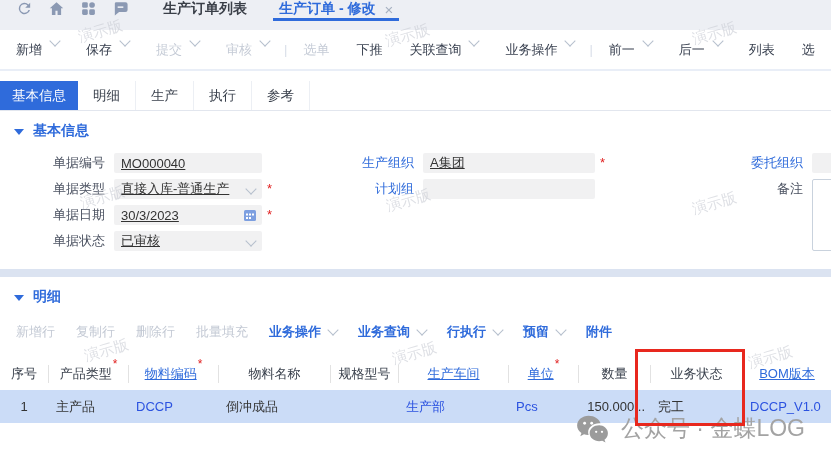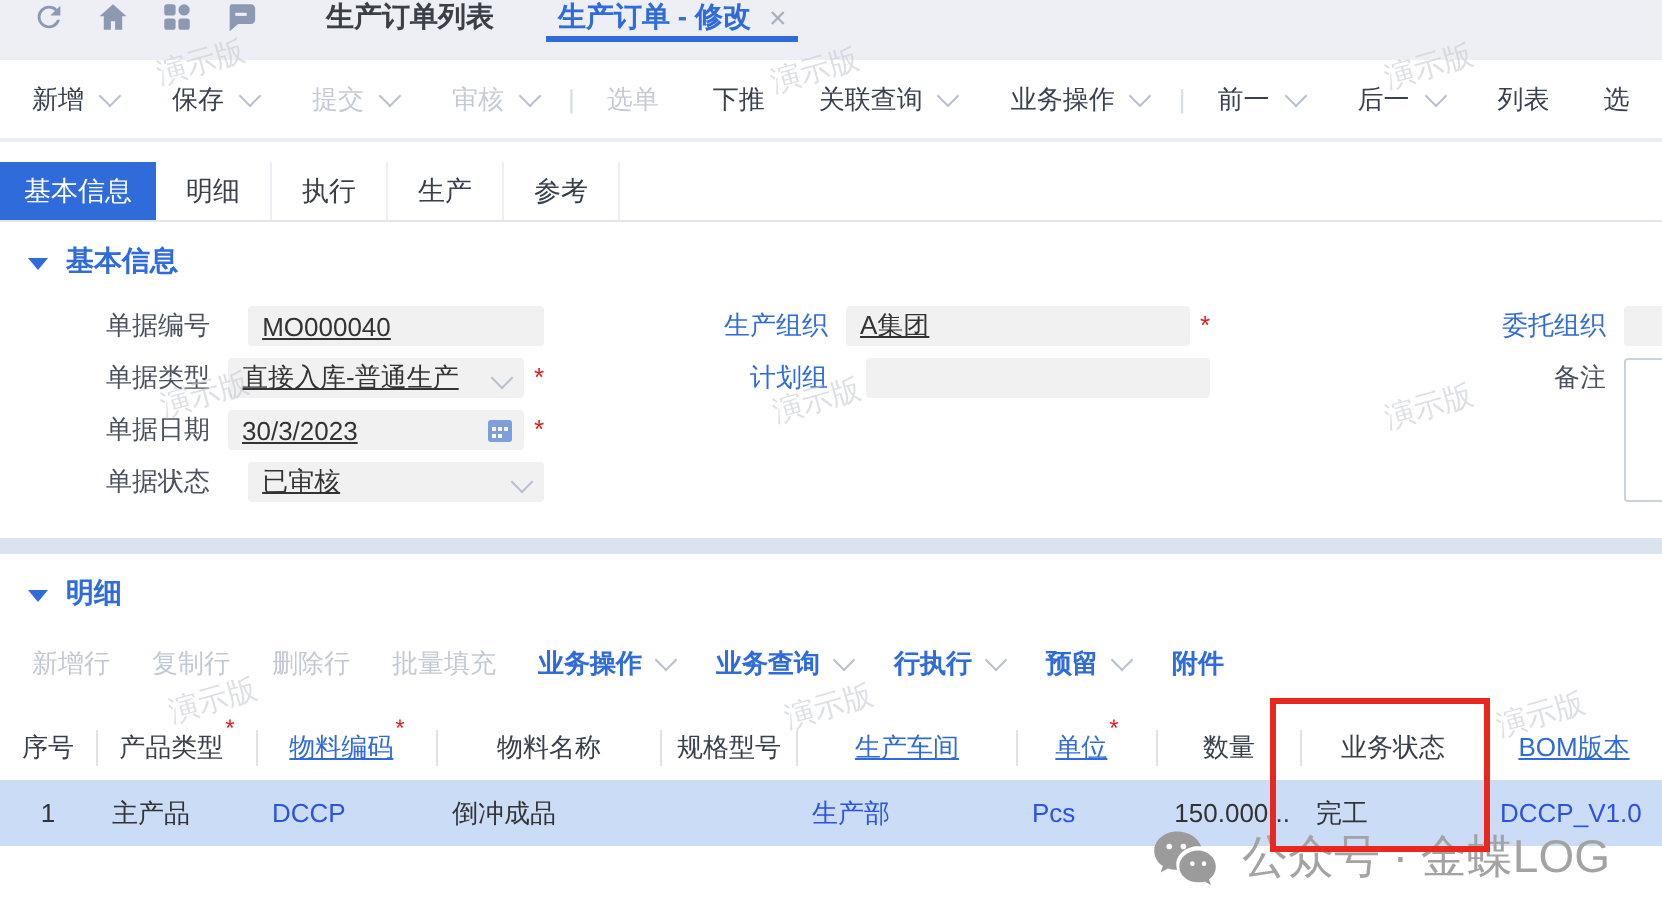--- a/index.html
+++ b/index.html
@@ -12,42 +12,42 @@
   .topbar{height:30px;background:#edeff4;display:flex;align-items:flex-start;}
   .topbar-icons{display:flex;align-items:center;gap:15px;padding-left:16px;}
   .appicon{width:17px;height:17px;fill:#8b99b3;display:block;}
   .wtab{display:flex;align-items:center;font-size:14px;font-weight:bold;color:#3a3f48;
         padding:0 6px;margin-left:28px;white-space:nowrap;}
   .wtab.active{color:#2f6bdb;border-bottom:3px solid #2f6bdb;margin-left:20px;}
   .wtab .close{color:#a6b0c0;font-weight:normal;margin-left:9px;font-size:15px;}
   
   .main-toolbar{height:39px;display:flex;align-items:center;padding-left:16px;
                 font-size:13px;color:#394150;background:#fff;border-bottom:2px solid #e9eef7;}
-  .tb{display:flex;align-items:center;margin-right:27px;white-space:nowrap;cursor:pointer;}
+  .tb{display:flex;align-items:flex-start;margin-right:27px;white-space:nowrap;cursor:pointer;}
   .tb.disabled{color:#c5cbd6;cursor:default;}
   .chev{width:7px;height:7px;border-right:1.5px solid #b6bfcd;border-bottom:1.5px solid #b6bfcd;
         transform:rotate(45deg);display:inline-block;margin-top:-4px;}
   .tb .chev{margin-left:9px;}
   .tbsep{color:#d8dee8;margin-right:16px;margin-left:-12px;}
   .spacer10{height:10px;background:#fff;}
   
   .view-tabs{height:29px;display:flex;border-bottom:1px solid #e2e6ee;background:#fff;}
   .vtab{width:57px;display:flex;align-items:center;justify-content:center;font-size:13.5px;
         color:#39404c;background:#fff;border-right:1px solid #eceff4;cursor:pointer;}
   .vtab.active{width:78px;background:#2f6bdb;color:#fff;border-right:none;border-radius:0 0 0 0;}
   
   .section-header{display:flex;align-items:center;gap:9px;padding:11px 0 0 14px;
                   color:#2f6bdb;font-size:14px;font-weight:bold;}
   .tri{width:0;height:0;border-left:5px solid transparent;border-right:5px solid transparent;
        border-top:6px solid #2f6bdb;margin-top:2px;}
   
   .form{position:relative;height:104px;margin-top:9px;padding-top:4px;}
   .fcol{position:absolute;top:4px;}
   .fcol1{left:10px;}  .fcol2{left:344px;}  .fcol3{left:733px;}
-  .frow{display:flex;align-items:flex-start;height:20px;margin-bottom:6px;justify-content:space-between;}
+  .frow{display:flex;align-items:flex-start;height:20px;margin-bottom:6px;}
   .flabel{width:95px;text-align:right;padding-right:9px;font-size:13px;color:#4a5160;
           flex:none;line-height:20px;}
   .flabel.link{color:#2f6bdb;}
   .fcol2 .flabel{width:70px;}
   .fcol3 .flabel{width:70px;}
   .finput{height:20px;background:#f1f1f2;border-radius:2px;display:flex;align-items:center;
           padding:0 7px;font-size:13px;color:#333;position:relative;box-sizing:border-box;text-decoration:underline;}
   .fcol1 .finput{width:148px;}
   .fcol2 .finput{width:172px;}
   .fcol3 .finput{width:98px;}
@@ -165,22 +165,22 @@
     </span>
   <span class="tb">
       <span>选</span>
     </span>
 </div>
 <div class="spacer10"></div>
 
 <div class="view-tabs">
   <div class="vtab active">基本信息</div>
   <div class="vtab">明细</div>
+  <div class="vtab">生产</div>
   <div class="vtab">执行</div>
-  <div class="vtab">生产</div>
   <div class="vtab">参考</div>
 </div>
 
 <div class="section-header">
   <i class="tri"></i>
   <span>基本信息</span>
 </div>
 
 <div class="form">
   <div class="fcol fcol1">

